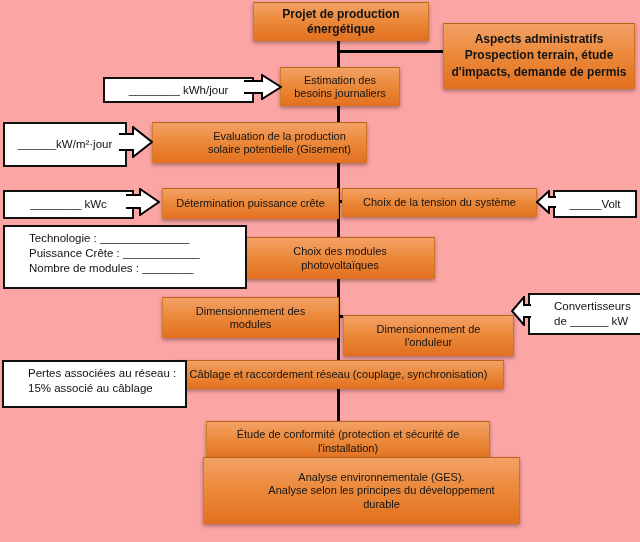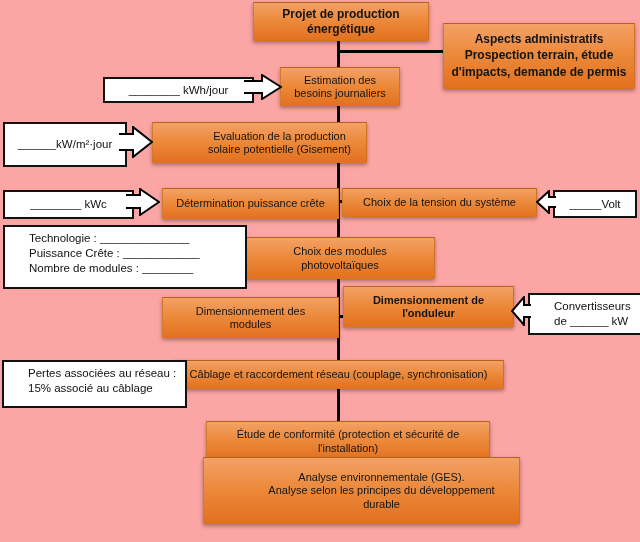--- a/index.html
+++ b/index.html
@@ -56,21 +56,21 @@
   <div class="obox" style="left:162px;top:188px;width:175px;height:30px;">Détermination puissance crête</div>
 
   <div class="obox" style="left:342px;top:188px;width:193px;height:28px;">Choix de la tension du système</div>
 
   <div class="obox" style="left:245px;top:237px;width:188px;height:41px;">Choix des modules
 photovoltaïques</div>
 
   <div class="obox" style="left:162px;top:297px;width:175px;height:40px;">Dimensionnement des
 modules</div>
 
-  <div class="obox" style="left:343px;top:286px;width:169px;height:40px;font-weight:bold;">Dimensionnement de
+  <div class="obox" style="left:343px;top:315px;width:169px;height:40px;">Dimensionnement de
 l'onduleur</div>
 
   <div class="obox" style="left:173px;top:360px;width:329px;height:28px;">Câblage et raccordement réseau (couplage, synchronisation)</div>
 
   <div class="obox" style="left:198px;top:421px;width:282px;height:39px;margin-left:8px;">Étude de conformité (protection et sécurité de
 l'installation)</div>
 
   <div class="obox" style="left:203px;top:457px;width:275px;height:66px;padding-left:40px;">Analyse environnementale (GES).
 Analyse selon les principes du développement
 durable</div>

